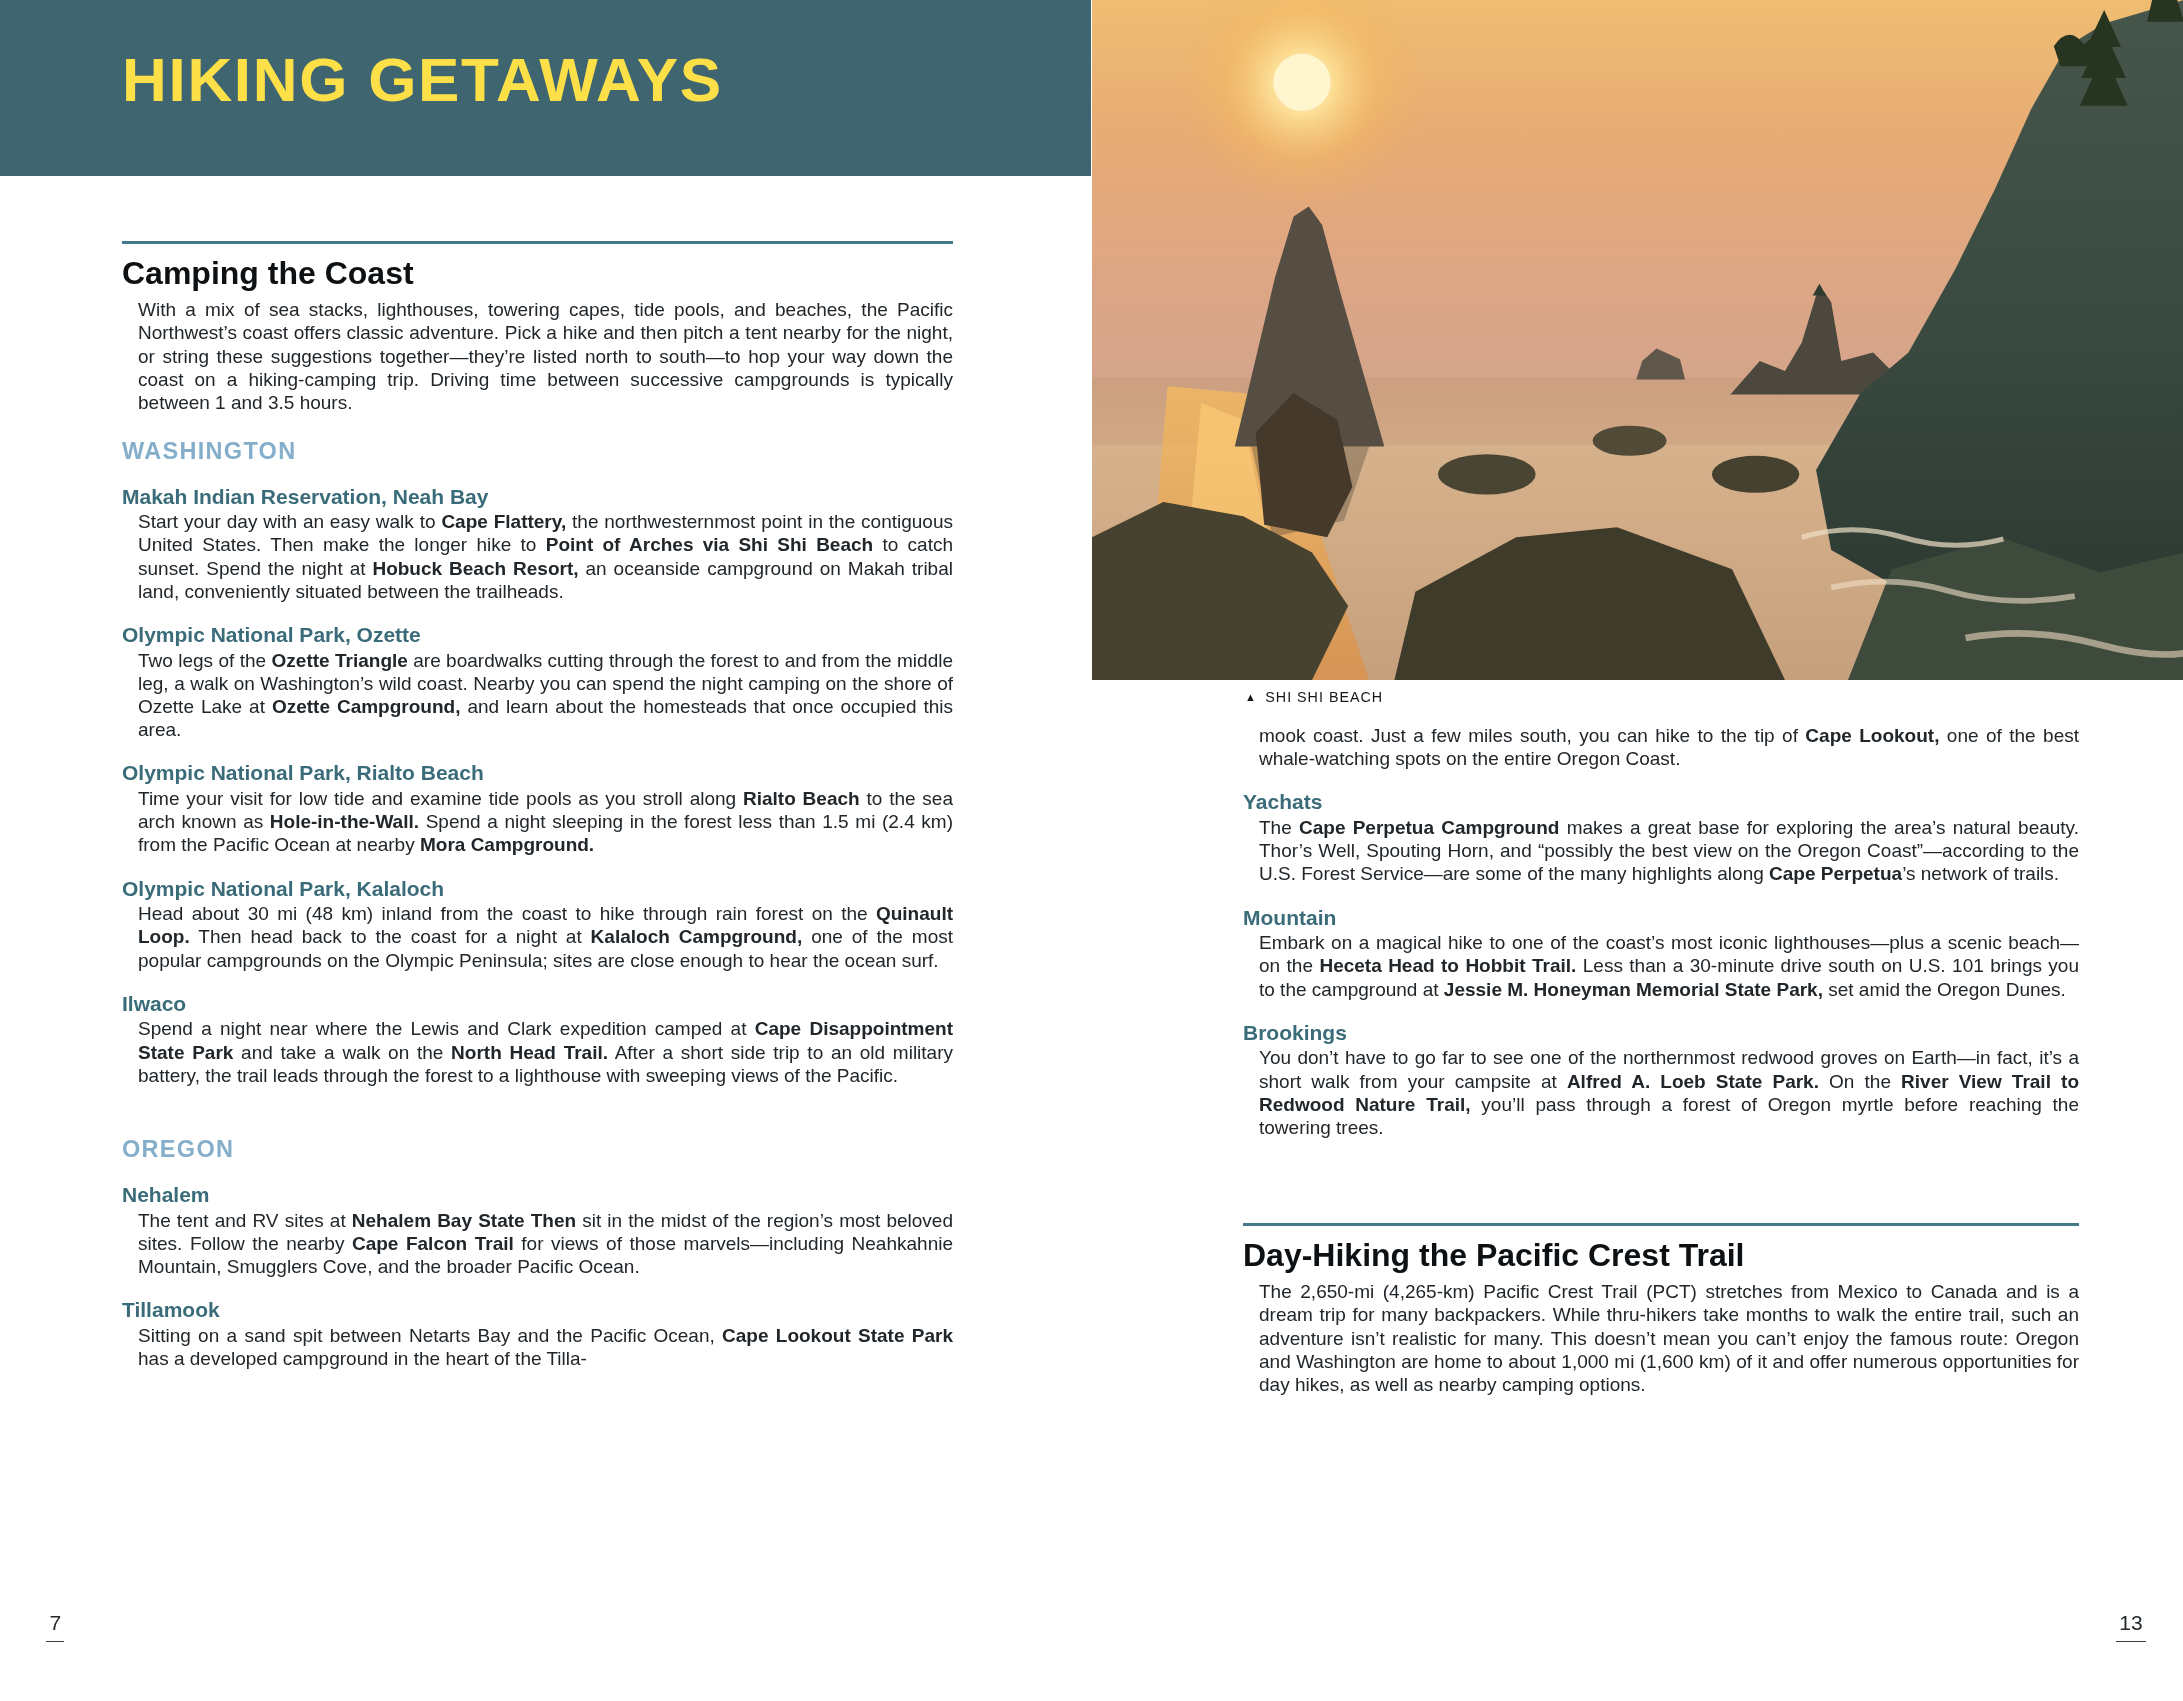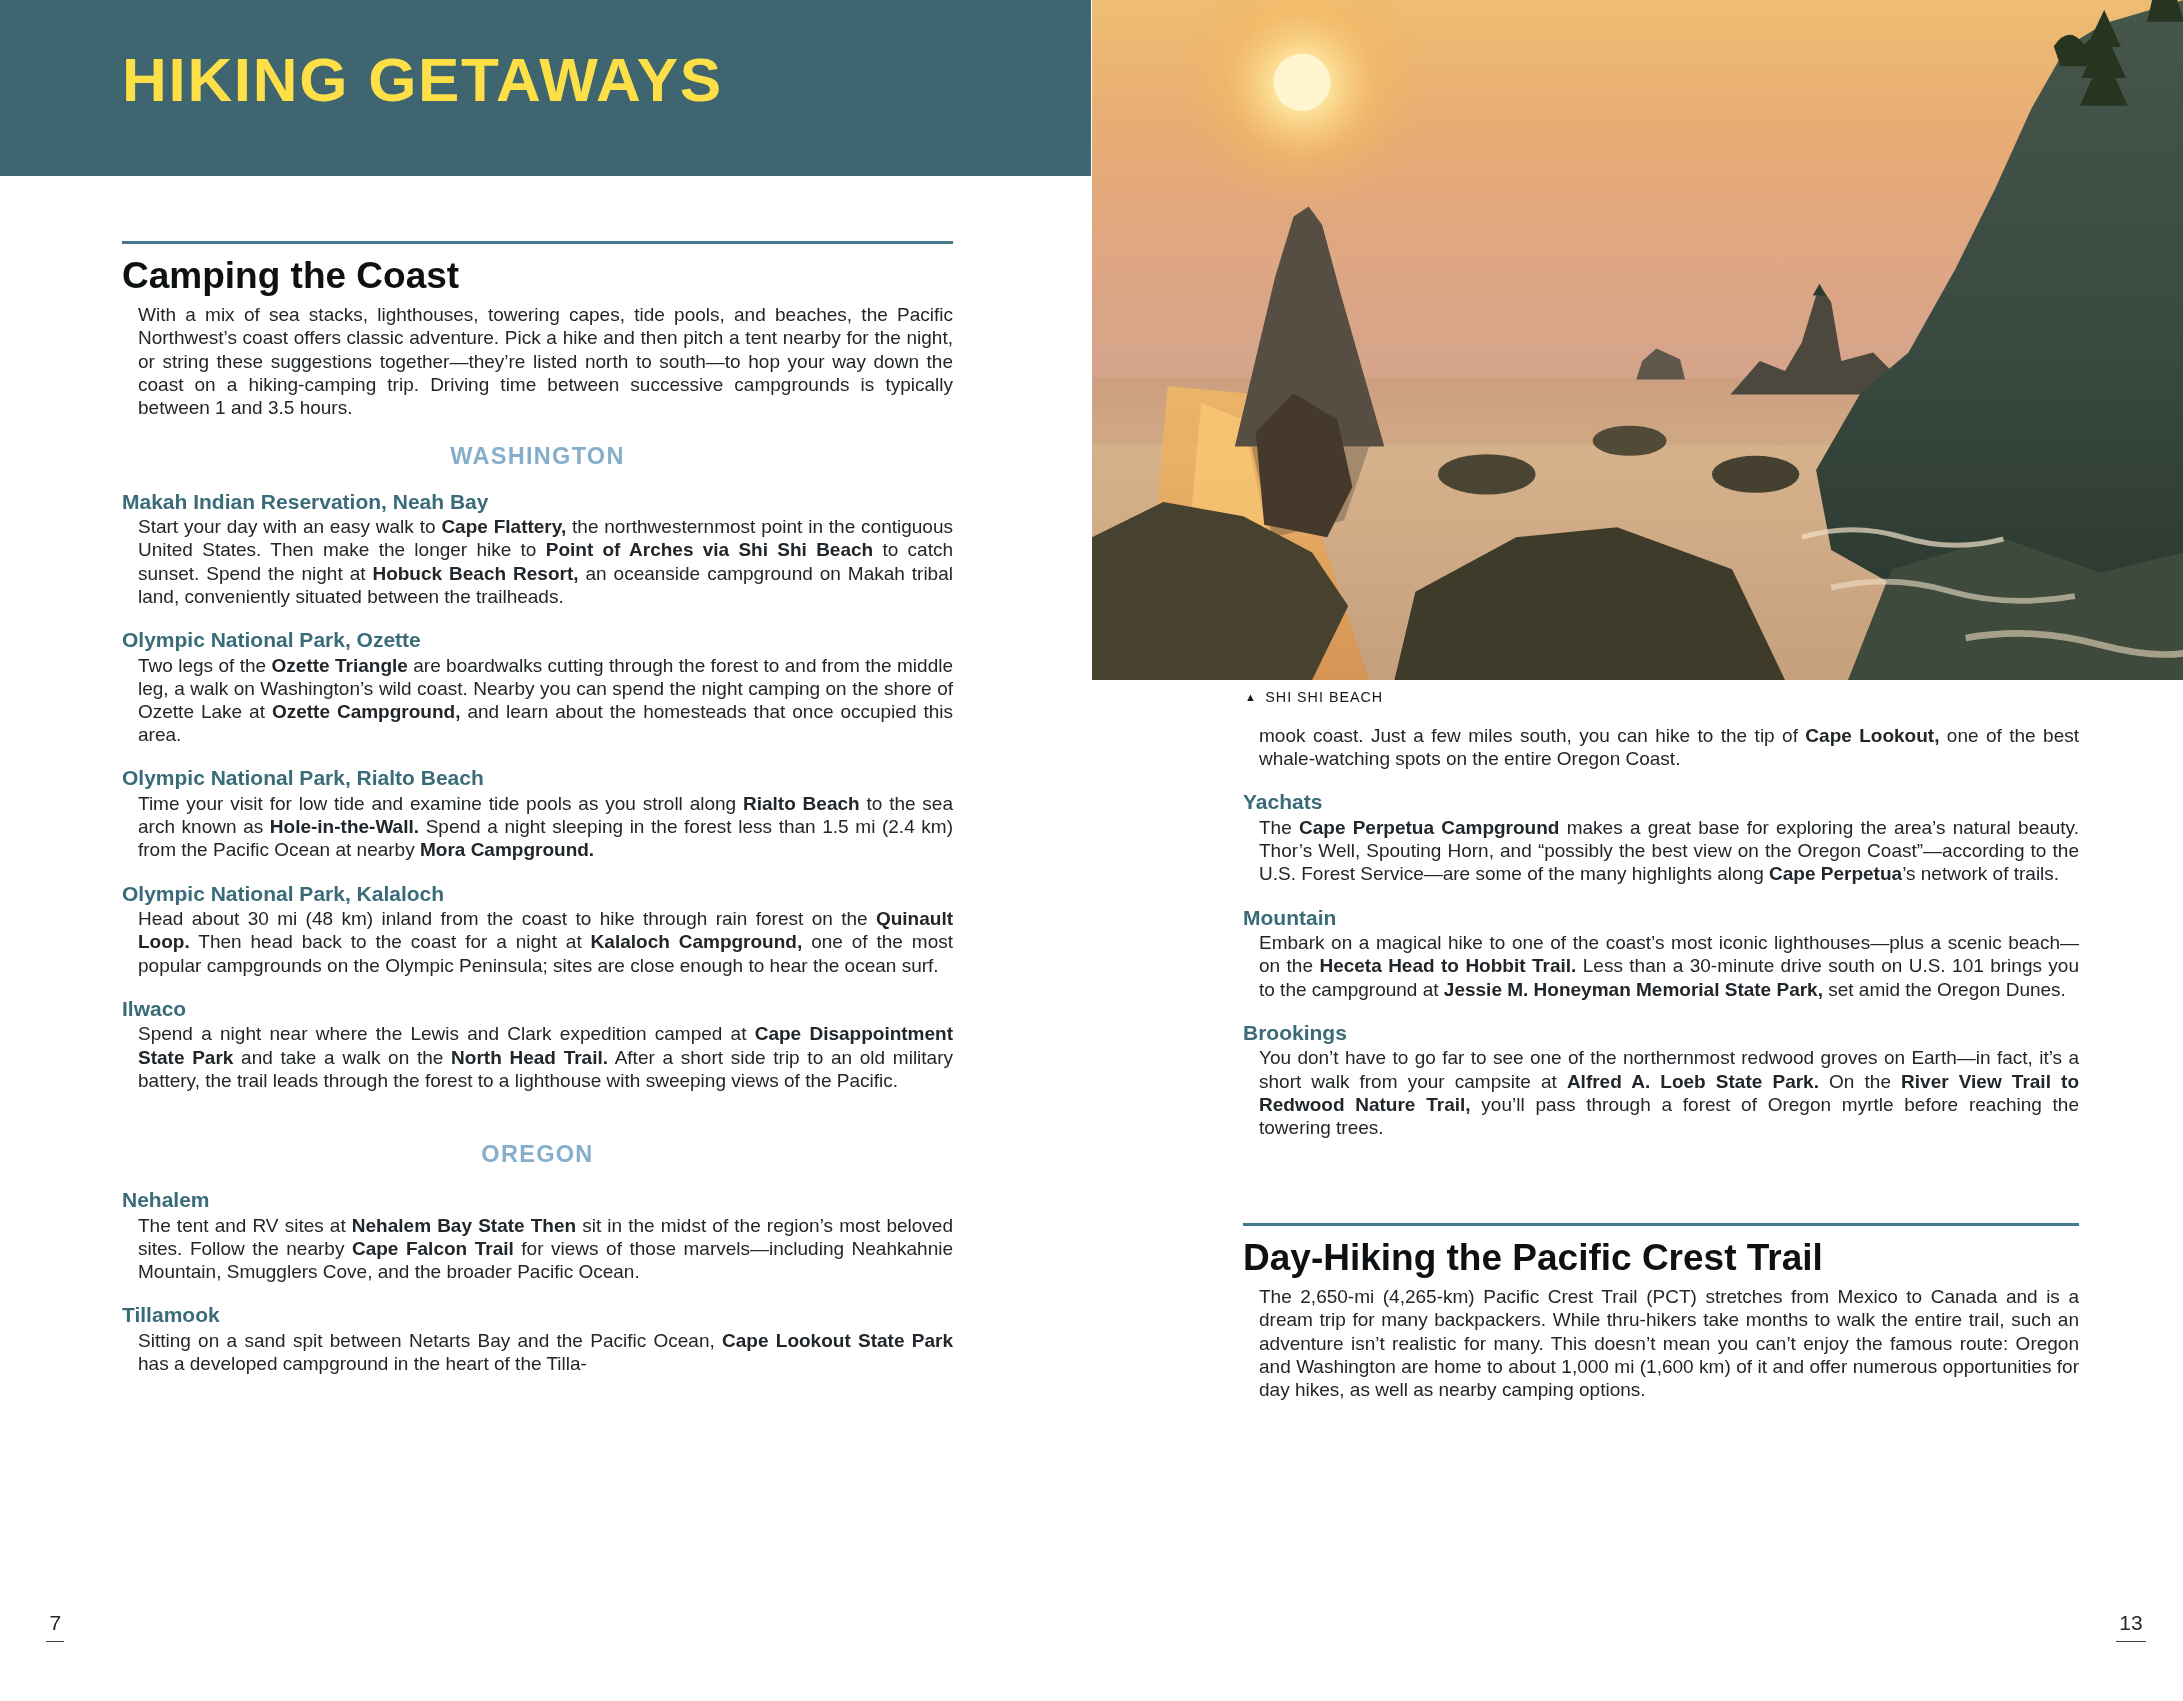--- a/index.html
+++ b/index.html
@@ -27,25 +27,25 @@
   .header-band h1{
     margin:0;padding:44px 0 0 122px;
     font-size:62px;font-weight:bold;letter-spacing:1.7px;color:#fde047;
   }
   .col{position:absolute;}
   .col-left{left:122px;top:241px;width:831px;}
   .col-right{left:1243px;top:724px;width:836px;}
   .sec{margin:0;}
   .rule{height:2.5px;background:var(--rule);margin:0 0 11px 0;}
   .h-main{
-    margin:0 0 6.7px 0;font-size:37px;font-weight:bold;color:var(--heading-text);
+    margin:0 0 6.7px 0;font-size:32px;font-weight:bold;color:var(--heading-text);
   }
   .h-state{
     margin:23.5px 0 1.7px 0;font-size:23.5px;font-weight:bold;
-    color:var(--state-heading);letter-spacing:1.3px;text-align:center;
+    color:var(--state-heading);letter-spacing:1.3px;
   }
   .h-place{
     margin:20px 0 1.7px 0;font-size:21px;font-weight:bold;color:var(--place-heading);
   }
   .sec.state.gap-lg .h-state{margin-top:49px;}
   .col-right .sec.main{margin-top:84px;}
   .para{
     margin:0 0 5px 16px;font-size:19px;line-height:1.22;
     text-align:justify;color:var(--body-text);
   }

